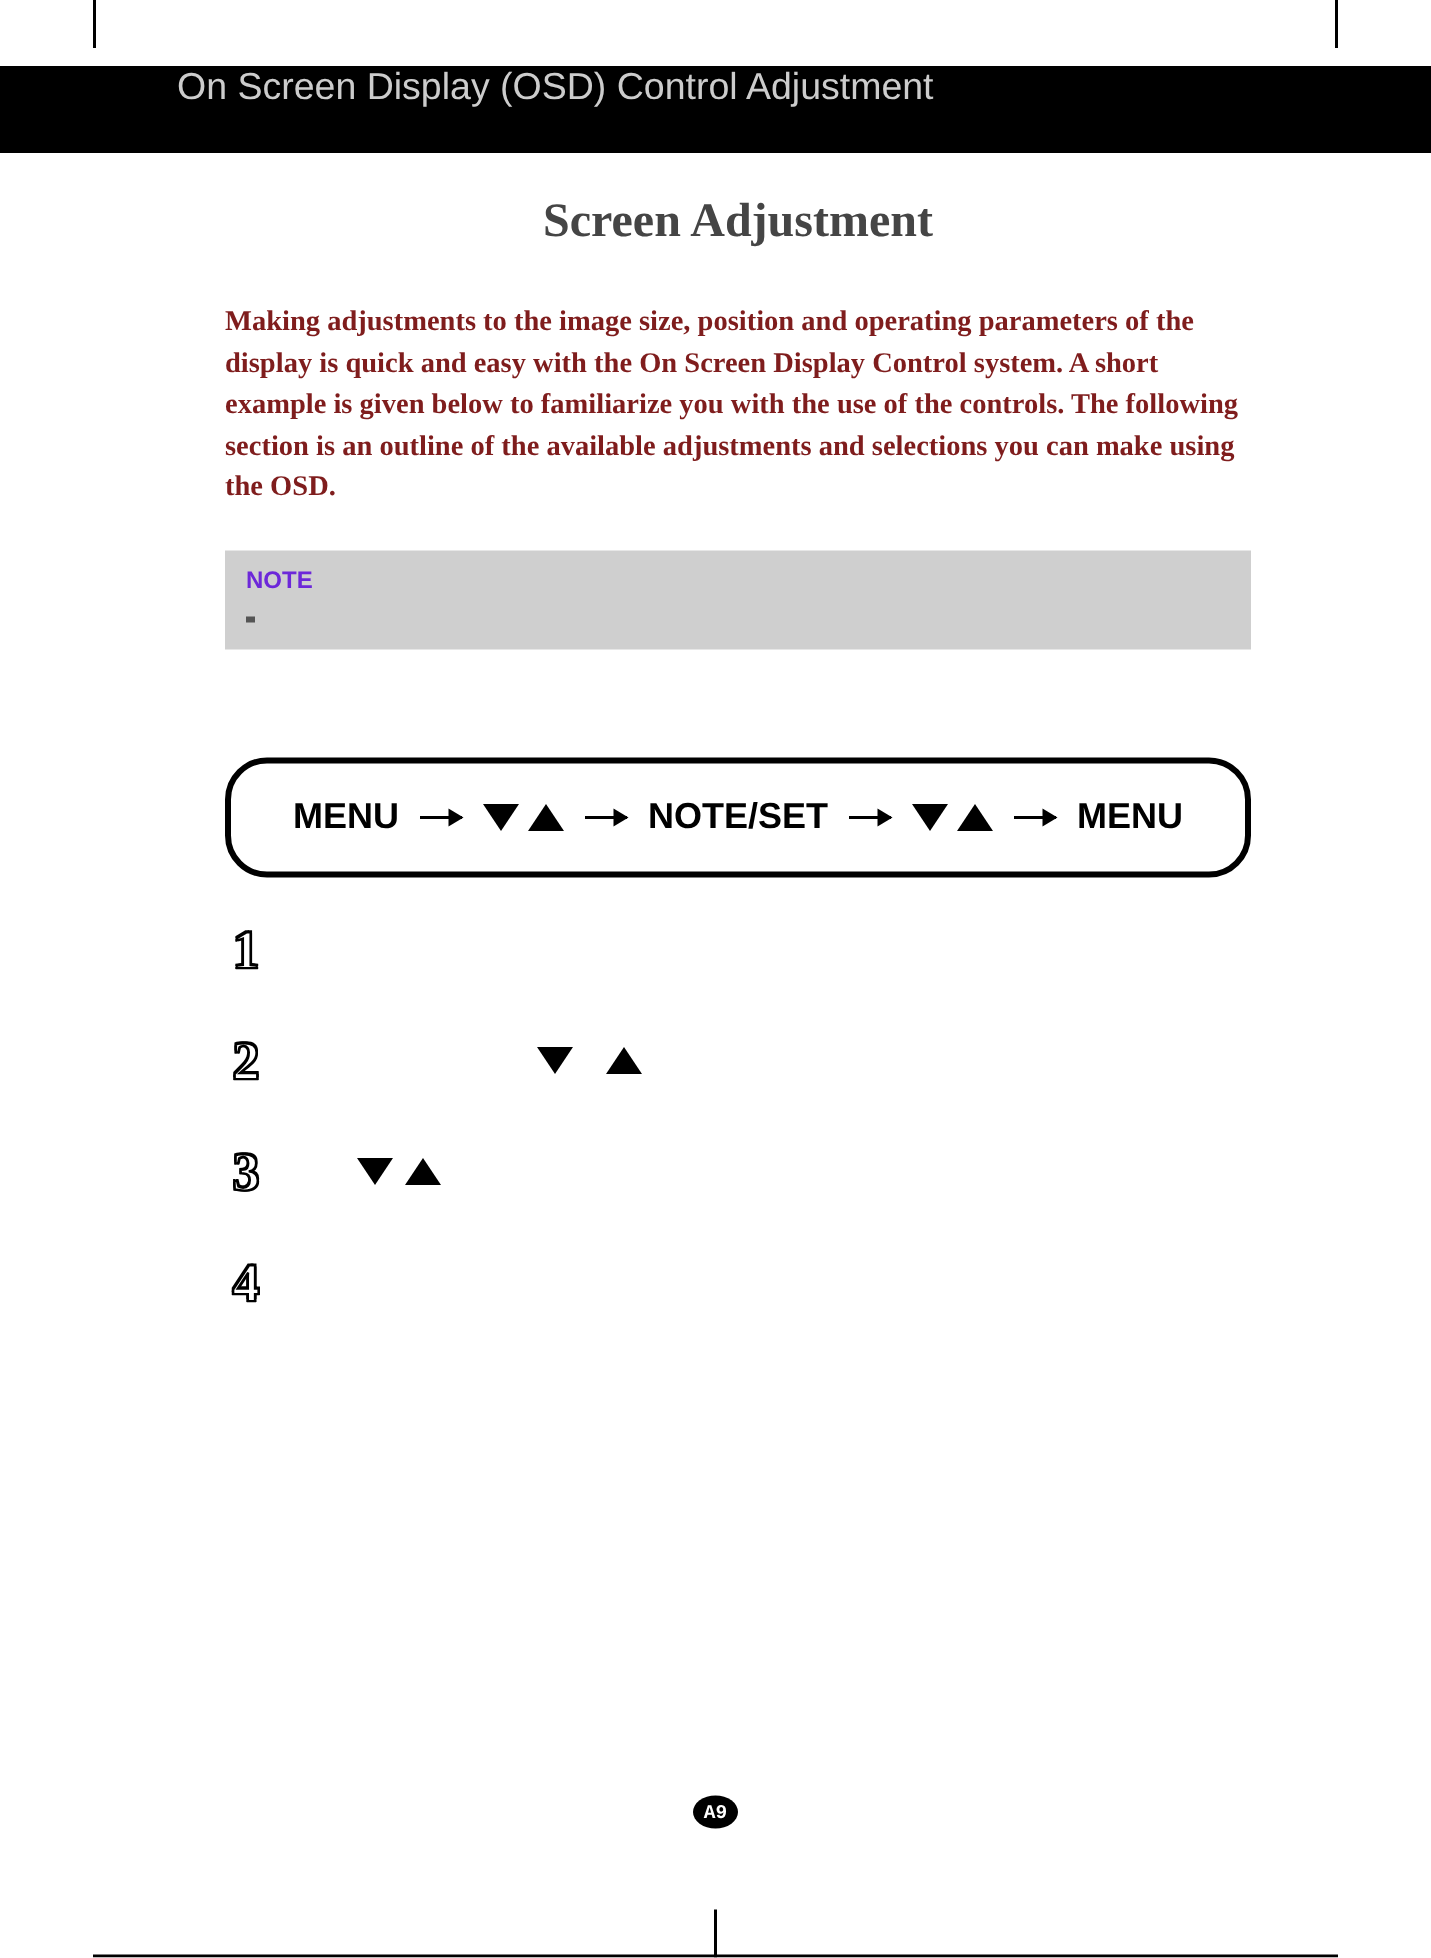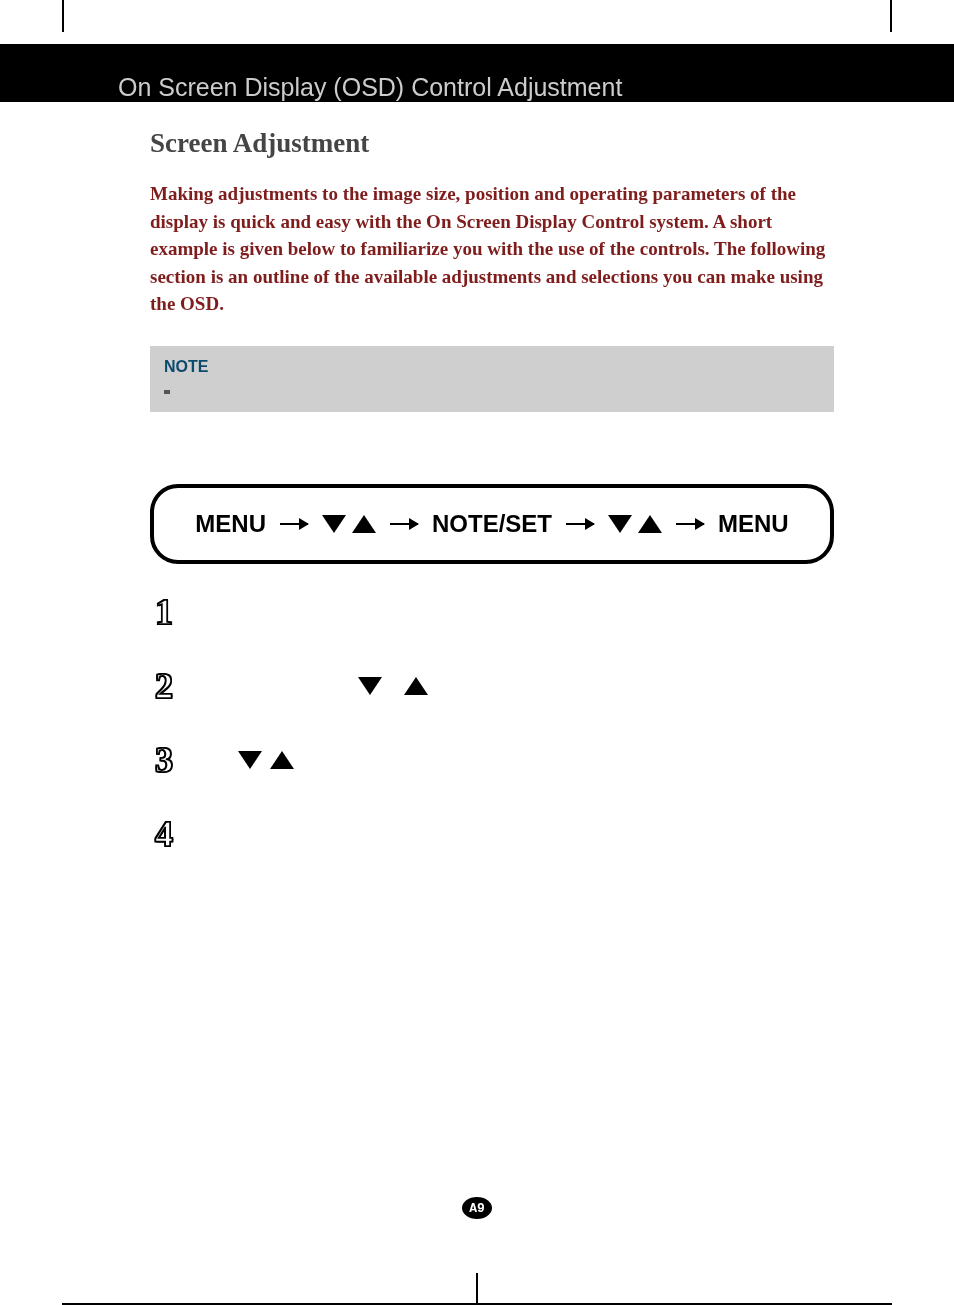--- a/index.html
+++ b/index.html
@@ -14,56 +14,57 @@
   .crop-top-left { position: absolute; top: 0; left: 62px; width: 2px; height: 32px; background: #000; }
   .crop-top-right { position: absolute; top: 0; right: 62px; width: 2px; height: 32px; background: #000; }
   .crop-bottom-h { position: absolute; left: 62px; right: 62px; bottom: 0; height: 2px; background: #000; }
   .crop-bottom-v { position: absolute; left: 50%; bottom: 0; width: 2px; height: 32px; background: #000; transform: translateX(-50%); }
 
   .black-bar {
     position: absolute;
     top: 44px; left: 0; right: 0; height: 58px;
     background: #000;
     color: #ccc;
-    display: flex; align-items: flex-end;
+    display: flex; align-items: flex-start;
     padding-left: 118px;
     font-family: Arial, Helvetica, sans-serif;
     font-size: 25px;
   }
   .content {
     position: absolute;
     top: 128px; left: 150px; right: 120px;
   }
   .subtitle {
     font-family: Georgia, 'Times New Roman', serif;
     font-weight: bold;
-    font-size: 27px;
+    font-size: 32px;
     color: #454545;
-    margin-bottom: 21px;
+    margin-bottom: 36px;
+    text-align: center;
   }
   .intro {
     font-family: Georgia, 'Times New Roman', serif;
     font-weight: bold;
     font-size: 19px;
     line-height: 1.45;
     color: #7f1d1d;
     margin-bottom: 28px;
     max-width: 700px;
   }
   .note-box {
     background: #cfcfcf;
     padding: 12px 14px 18px 14px;
     margin-bottom: 72px;
     max-width: 700px;
   }
   .note-label {
     font-family: Arial, Helvetica, sans-serif;
     font-weight: bold;
     font-size: 16px;
-    color: #0c4a6e;
+    color: #6d28d9;
   }
   .note-bullet {
     width: 6px; height: 4px; background: #555; margin-top: 14px;
   }
 
   .flow-box {
     border: 4px solid #000;
     border-radius: 28px;
     height: 80px;
     max-width: 700px;

